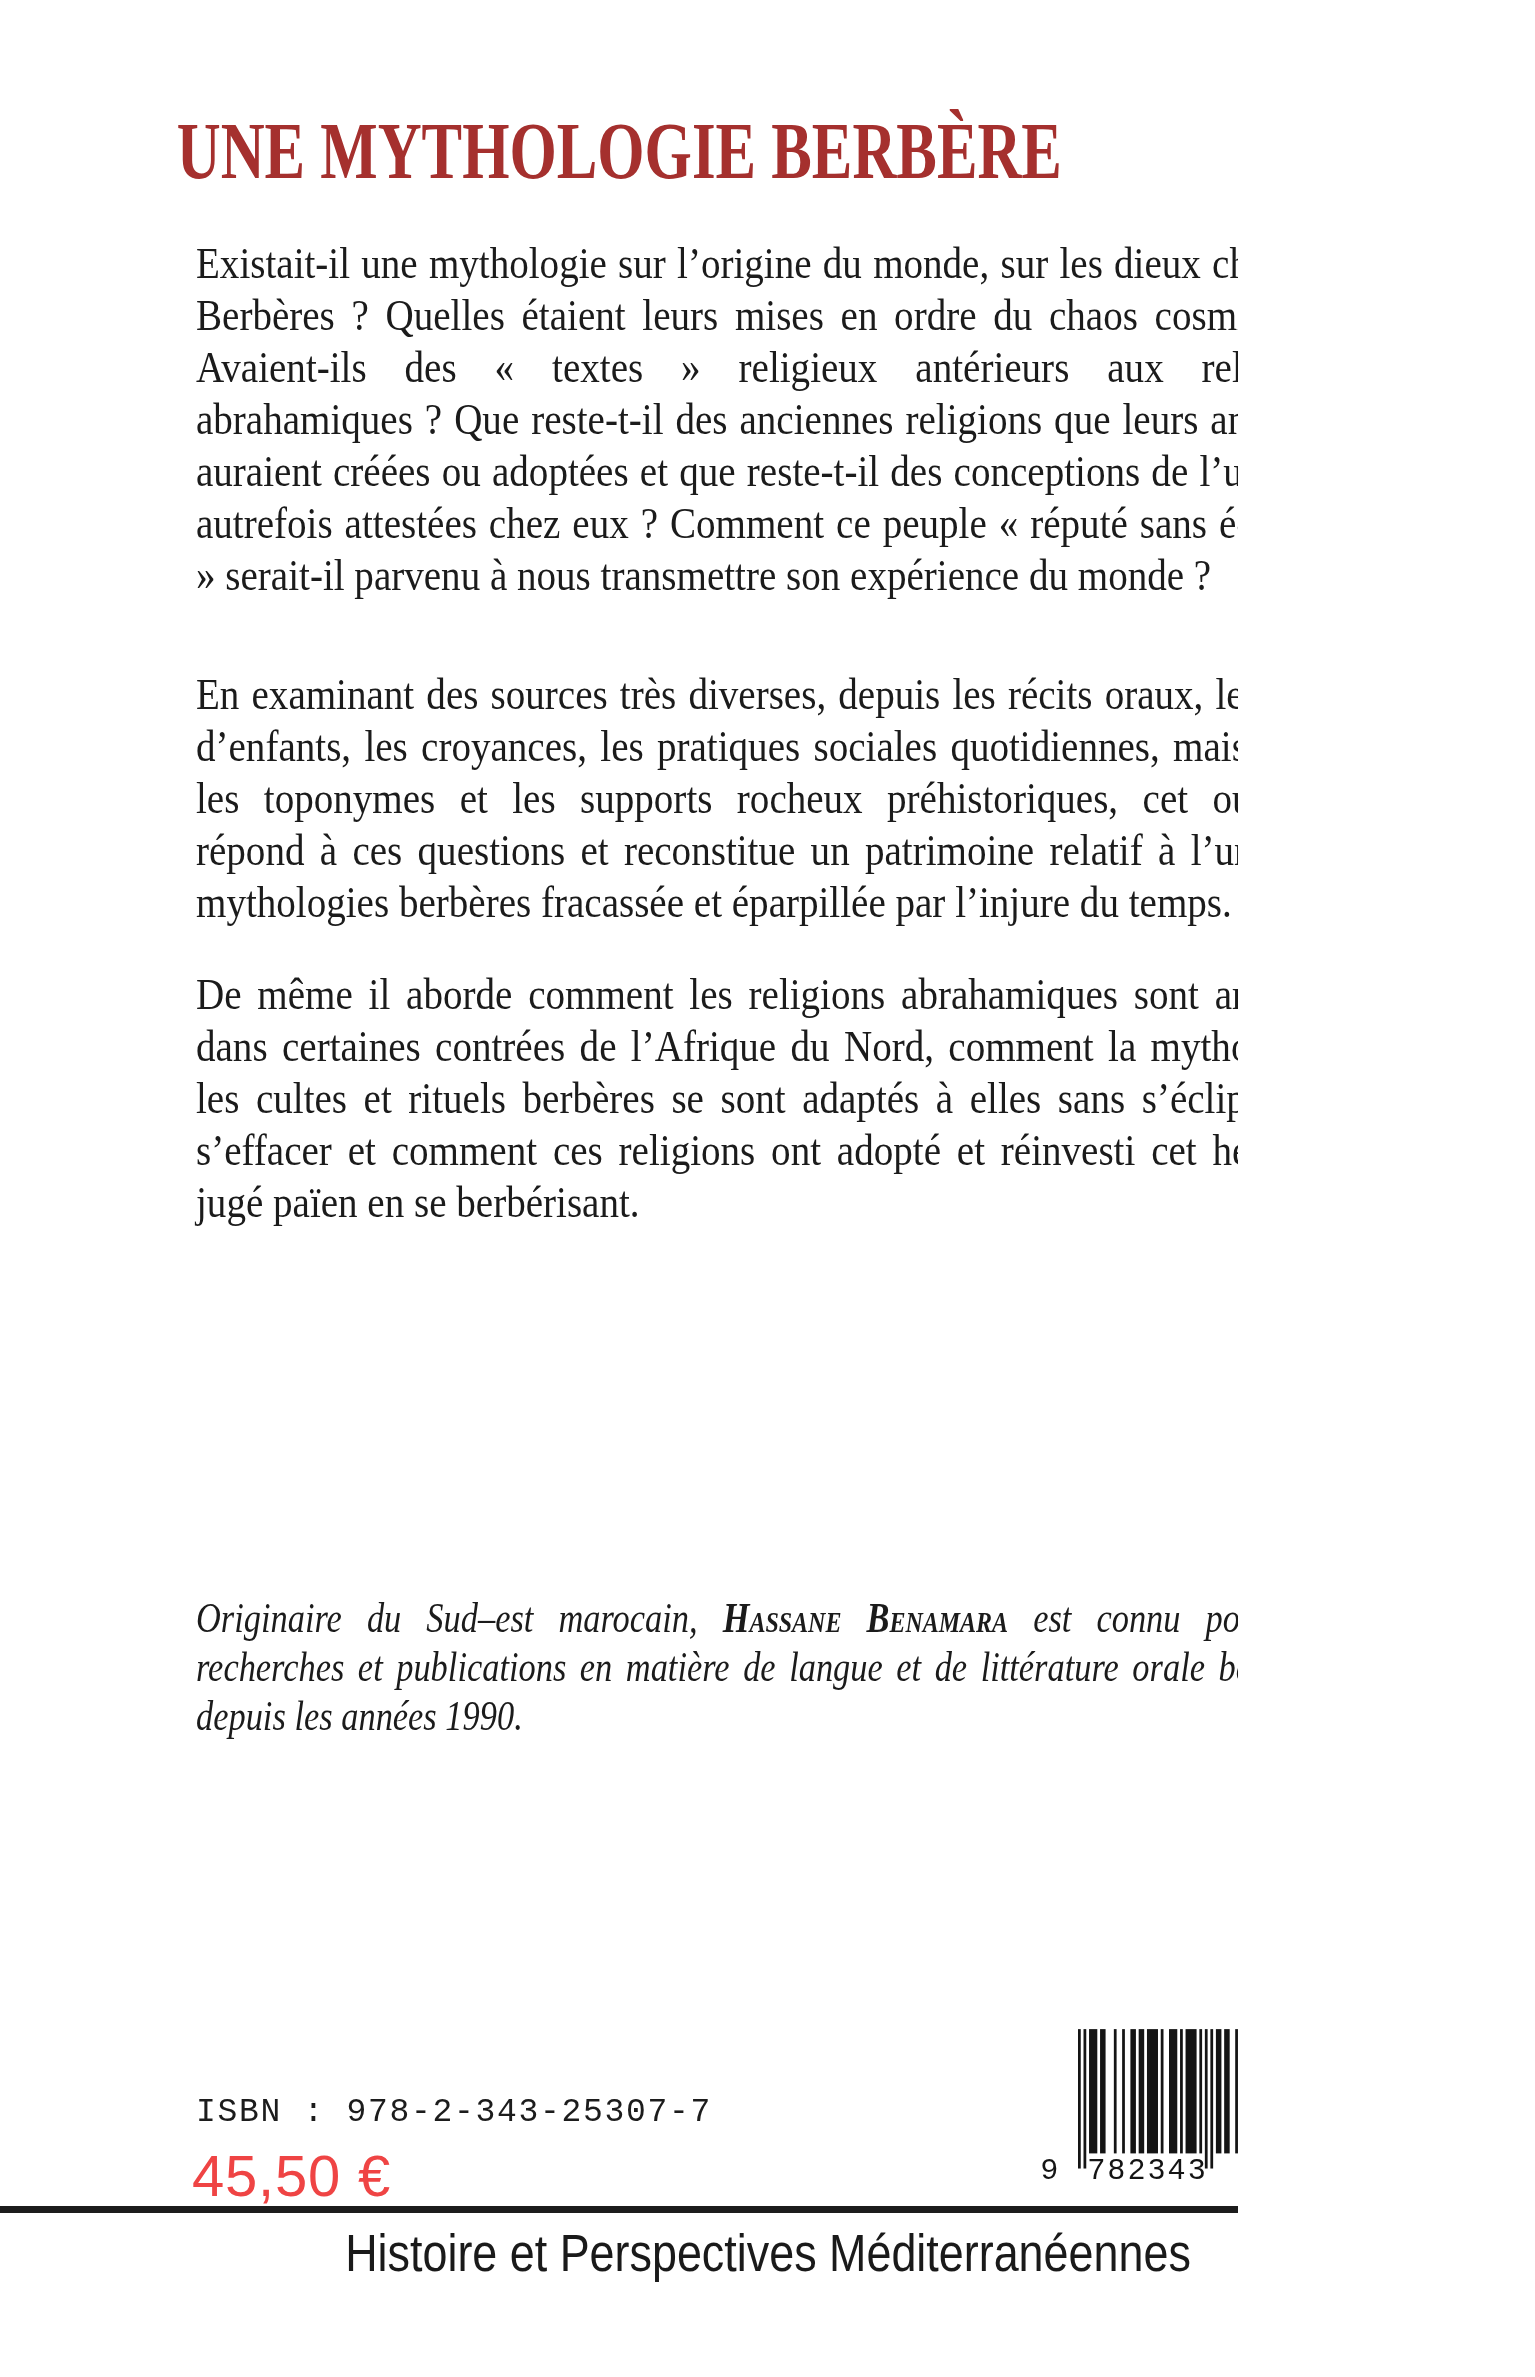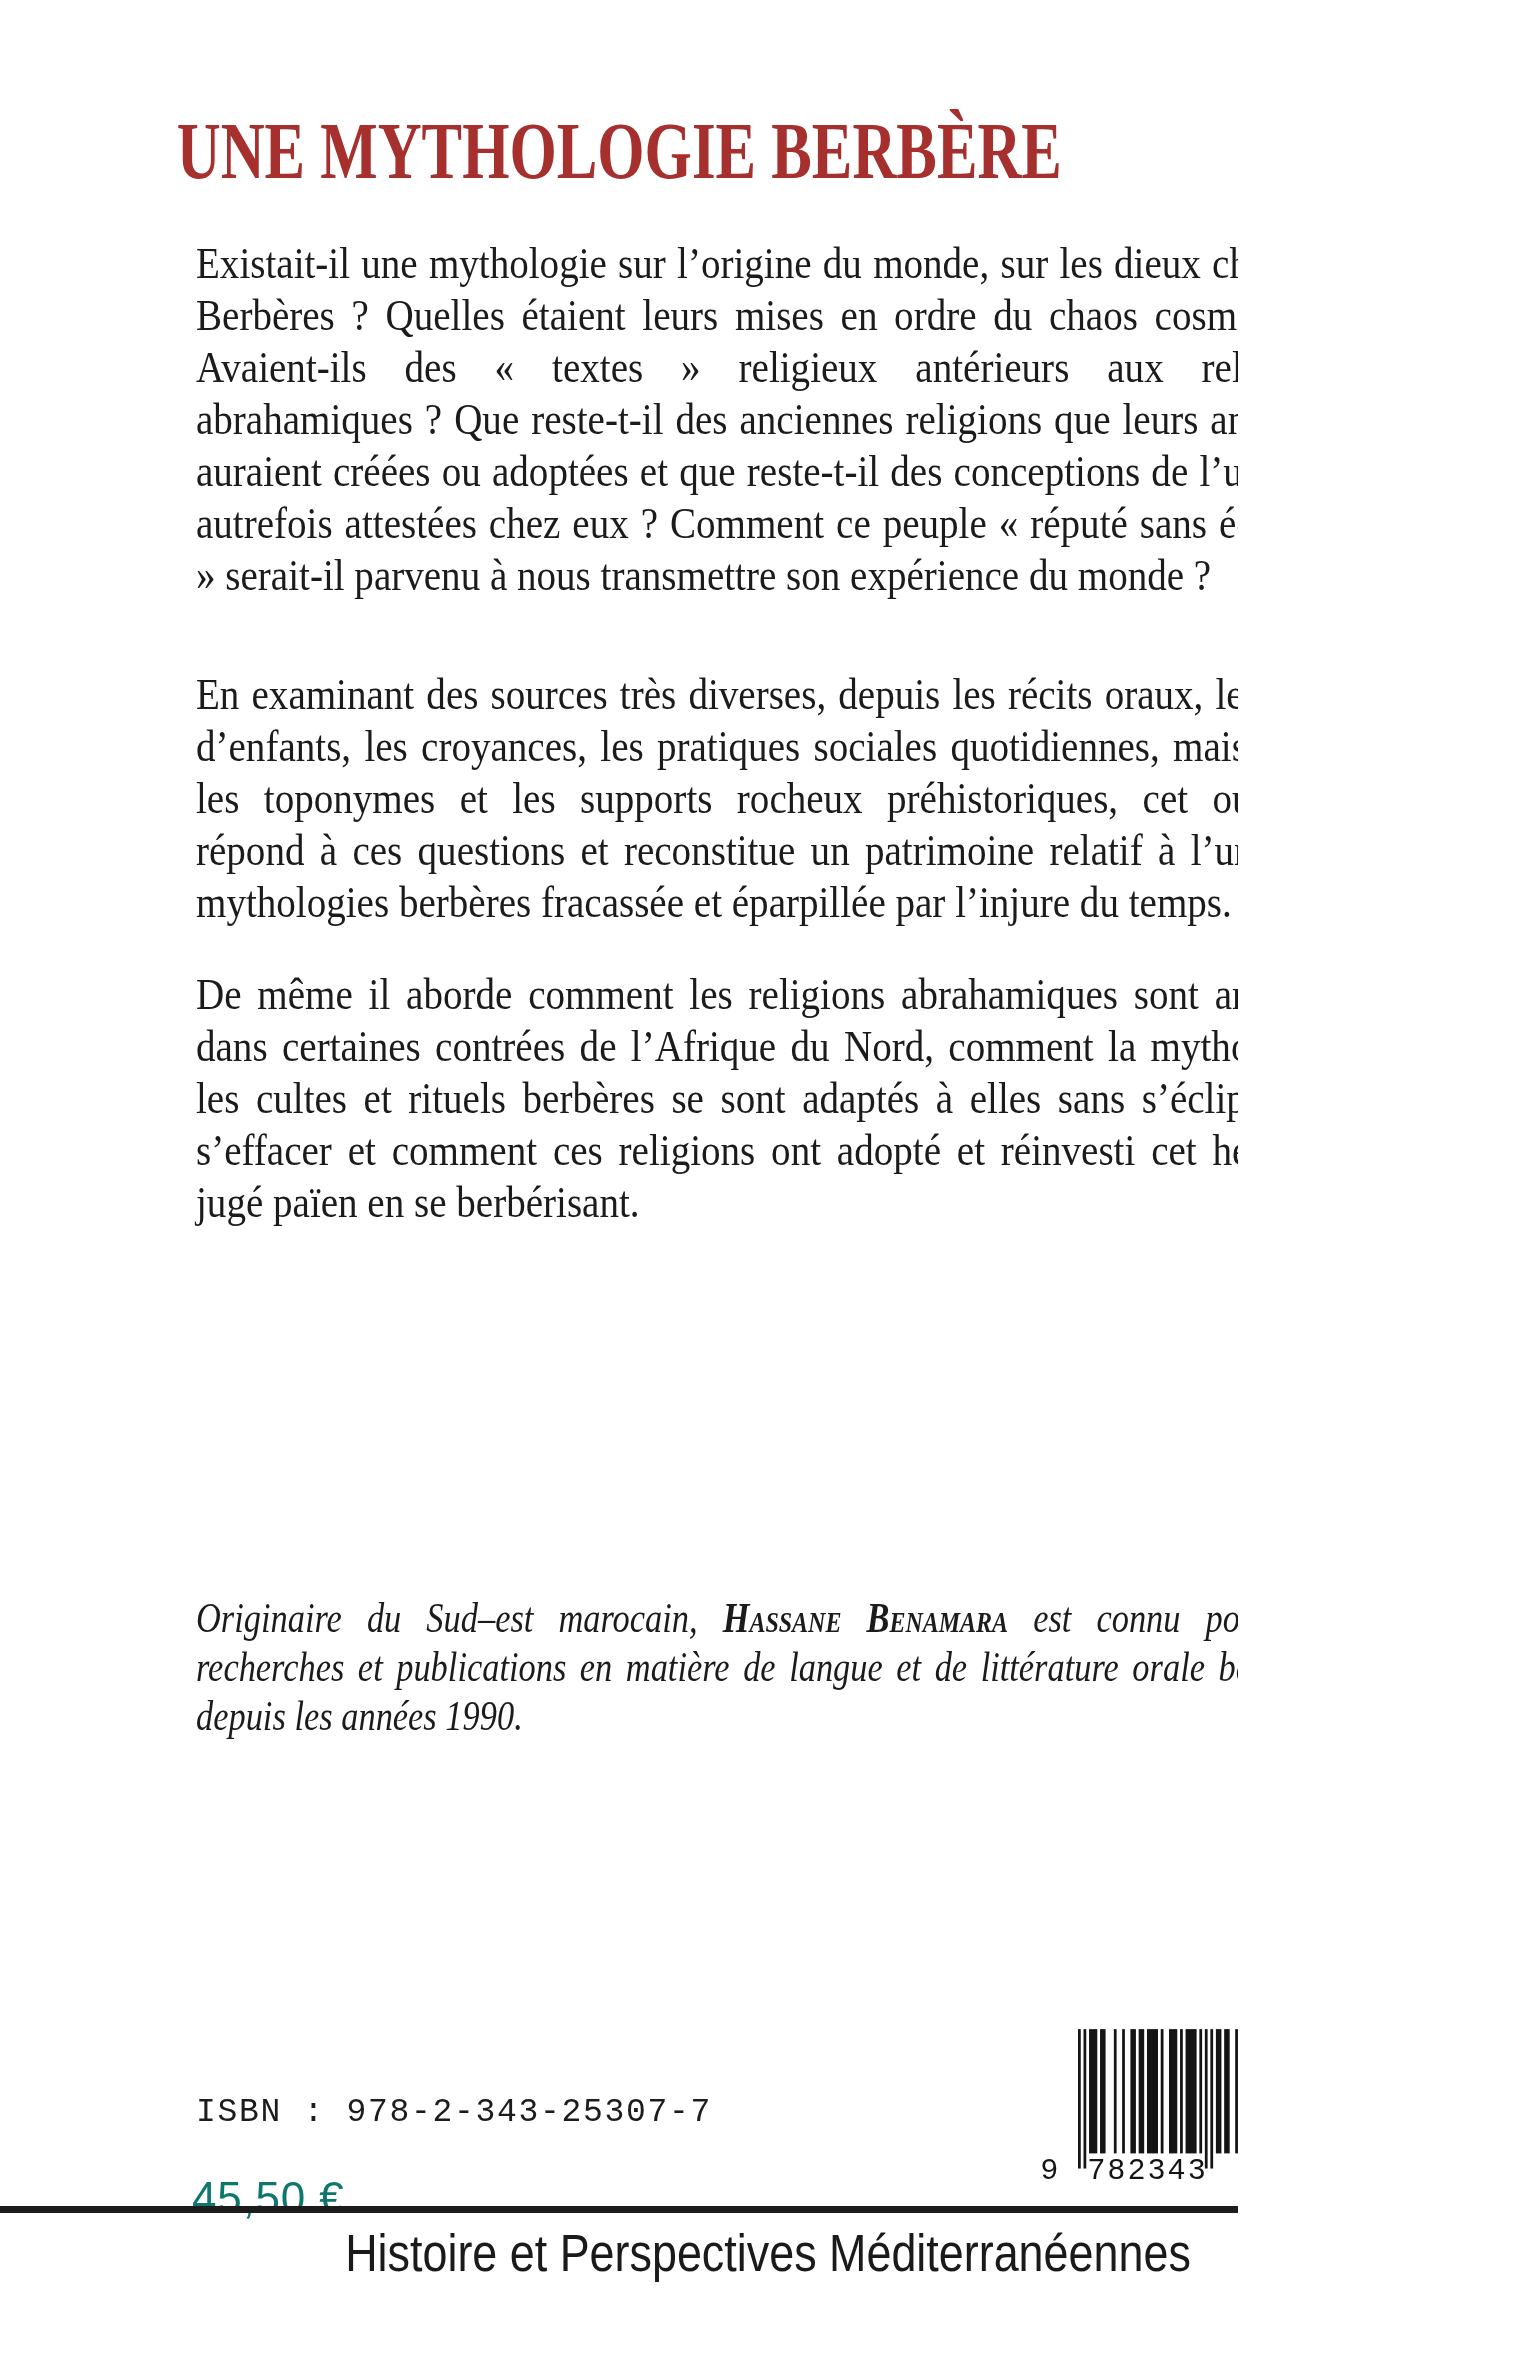--- a/index.html
+++ b/index.html
@@ -69,24 +69,23 @@
     left: 196px; top: 2096px;
     font-family: Liberation Mono, monospace;
     font-size: 33px; line-height: 1;
     letter-spacing: 1.7px;
     color: #1c1c1c;
   }
   .price {
     position: absolute;
     left: 192px; top: 2147px;
     font-family: "Liberation Sans", sans-serif;
-    font-size: 44px; line-height: 1;
+    font-size: 58px; line-height: 1;
     letter-spacing: 0.8px;
-    color: #0f766e;
-    margin-top: 29px;
+    color: #ef4444;
   }
 
   
   .publisher { position: absolute; left: 621px; top: 1920px; width: 294px; height: 267px; }
   .publisher svg { position: absolute; left: 0; top: 0; }
   .publisher-name {
     position: absolute; left: 0; right: 0; bottom: 3.4px;
     text-align: center;
     font-family: "Liberation Serif", serif;
     color: #161616;

